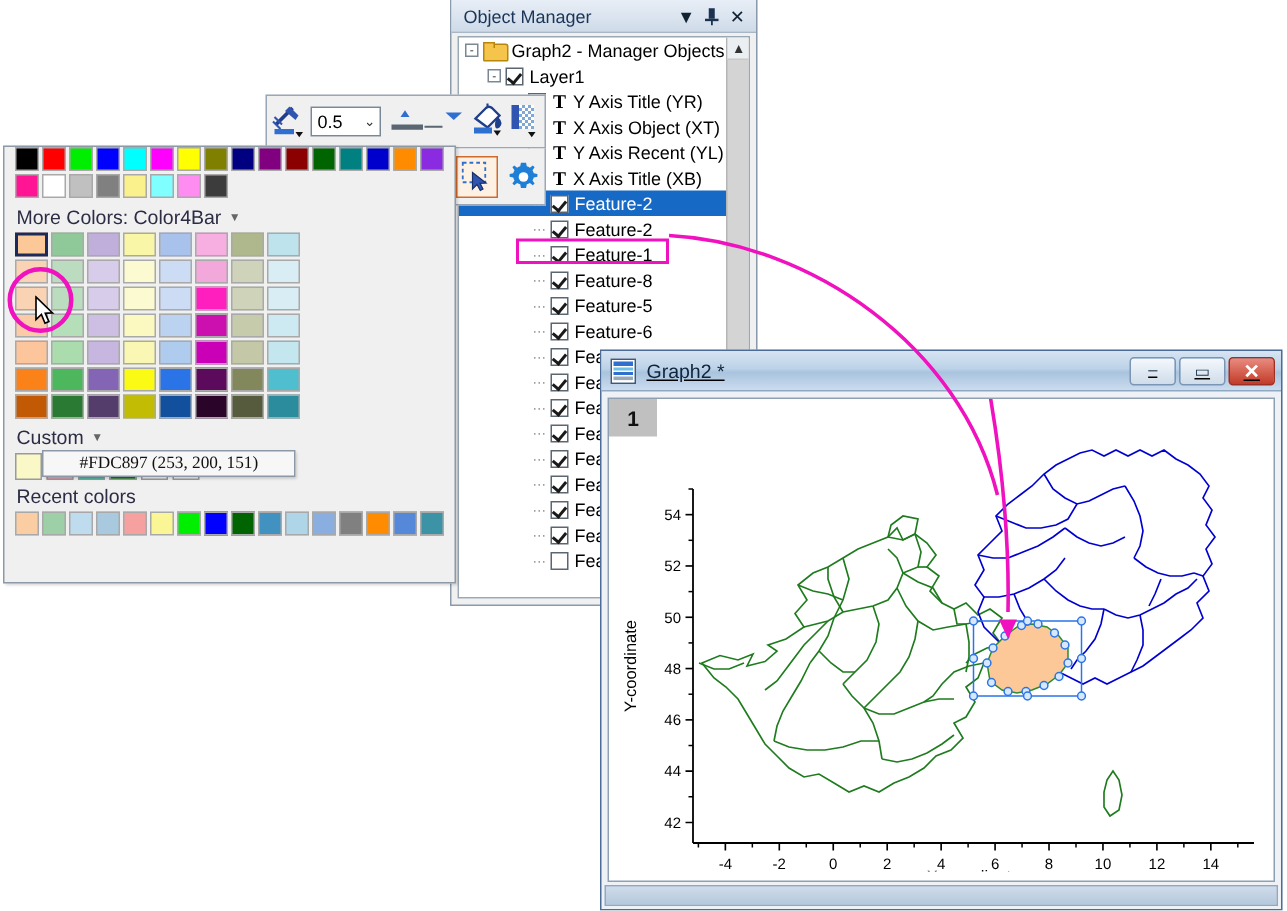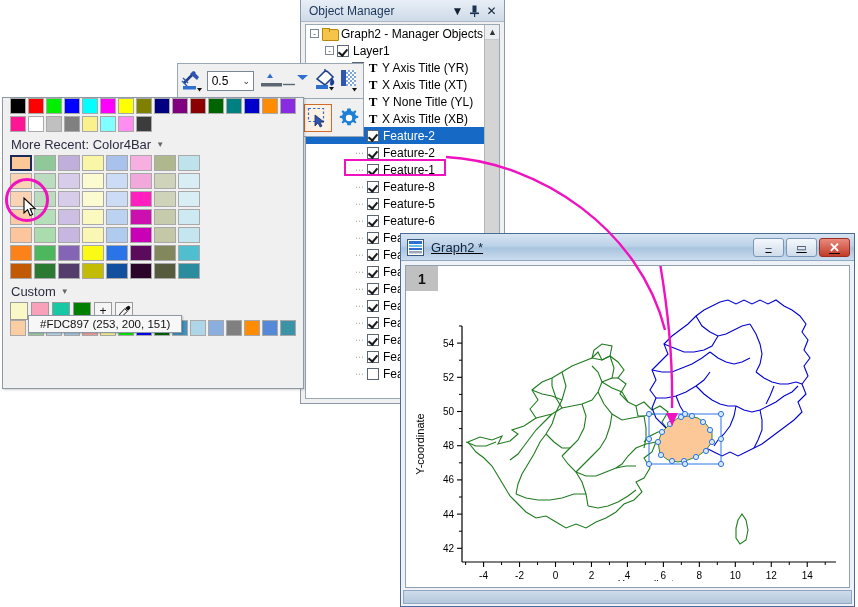--- a/index.html
+++ b/index.html
@@ -153,25 +153,26 @@
   .cust-row { display: flex; padding-left: 7px; gap: 3px; align-items: center; }
   .cust-sw { width: 18px; height: 18px; border: 1px solid #9a9a9a; }
   .cust-btn {
     width: 18px; height: 18px; border: 1px solid #9a9a9a; background: #f5f5f5;
     display: flex; align-items: center; justify-content: center; font-size: 12px; color: #111;
   }
   .rec-row { display: flex; padding-left: 7px; gap: 2px; }
   .rec-sw { width: 16px; height: 16px; border: 1px solid #a9a9a9; }
 
   .tooltip {
-    position: absolute; left: 25px; top: 217px;
+    position: absolute; left: 25px; top: 202px;
     background: #f7f7f7; border: 1px solid #8d99a6;
-    font-size: 11.5px; color: #111; padding: 2px 11px;
+    font-size: 11.5px; color: #111; padding: 2px 24px;
     box-shadow: 1px 1px 2px rgba(0,0,0,.2);
     white-space: nowrap;
+    font-family: Liberation Serif, serif;
   }
   .circle-hl {
     position: absolute; border: 3px solid #f012be; border-radius: 50%;
     pointer-events: none;
   }
   .cursor-arrow { position: absolute; pointer-events: none; }
 
   
   .gw {
     position: absolute; left: 400px; top: 233px; width: 455px; height: 374px;
@@ -256,28 +257,28 @@
             <span style="width: 12px; flex: 0 0 auto; font-size: 9px; color: rgb(153, 153, 153);">⋯</span>
             <span class="cbx "></span>
             <span class="t-glyph">T</span>
             <span>Y Axis Title (YR)</span>
           </div>
           <div class="trow">
             <span class="indent" style="width: 34px;"></span>
             <span style="width: 12px; flex: 0 0 auto; font-size: 9px; color: rgb(153, 153, 153);">⋯</span>
             <span class="cbx "></span>
             <span class="t-glyph">T</span>
-            <span>X Axis Title (XT)</span>
+            <span>X Axis Object (XT)</span>
           </div>
           <div class="trow">
             <span class="indent" style="width: 34px;"></span>
             <span style="width: 12px; flex: 0 0 auto; font-size: 9px; color: rgb(153, 153, 153);">⋯</span>
             <span class="cbx grey"></span>
             <span class="t-glyph">T</span>
-            <span>Y None Title (YL)</span>
+            <span>Y Axis Recent (YL)</span>
           </div>
           <div class="trow">
             <span class="indent" style="width: 34px;"></span>
             <span style="width: 12px; flex: 0 0 auto; font-size: 9px; color: rgb(153, 153, 153);">⋯</span>
             <span class="cbx grey"></span>
             <span class="t-glyph">T</span>
             <span>X Axis Title (XB)</span>
           </div>
           <div class="trow selected">
             <span class="indent" style="width: 49px;"></span>
@@ -464,21 +465,21 @@
         <span class="sw" style="background: rgb(255, 20, 147);"></span>
         <span class="sw" style="background: rgb(255, 255, 255);"></span>
         <span class="sw" style="background: rgb(192, 192, 192);"></span>
         <span class="sw" style="background: rgb(128, 128, 128);"></span>
         <span class="sw" style="background: rgb(250, 240, 140);"></span>
         <span class="sw" style="background: rgb(127, 255, 255);"></span>
         <span class="sw" style="background: rgb(255, 140, 240);"></span>
         <span class="sw" style="background: rgb(60, 60, 60);"></span>
       </div>
     <div class="cp-section">
-      <span>More Recent: Color4Bar</span>
+      <span>More Colors: Color4Bar</span>
       <span class="dd">▼</span>
     </div>
     <div id="palette">
         <div class="pal-row">
           <span class="pal-sw" style="background: rgb(253, 200, 151); border: 2px solid rgb(26, 42, 90);"></span>
           <span class="pal-sw" style="background: rgb(143, 201, 154);"></span>
           <span class="pal-sw" style="background: rgb(192, 174, 219);"></span>
           <span class="pal-sw" style="background: rgb(250, 246, 168);"></span>
           <span class="pal-sw" style="background: rgb(168, 194, 236);"></span>
           <span class="pal-sw" style="background: rgb(247, 174, 224);"></span>
@@ -556,20 +557,23 @@
         <span class="cust-sw" style="background: rgb(22, 201, 164);"></span>
         <span class="cust-sw" style="background: rgb(0, 128, 0);"></span>
         <span class="cust-btn">+</span>
         <span class="cust-btn">
           <svg width="13" height="13" viewBox="0 0 13 13">
             <path d="M9.5 1.2 a1.8 1.8 0 0 1 2.5 2.5 L10 5.7 L7.3 3 Z" fill="#111"></path>
             <path d="M6.8 3.6 L9.4 6.2 L4.2 11.4 L1.4 11.8 L1.8 9 Z" fill="none" stroke="#111" stroke-width="1"></path>
           </svg>
         </span>
       </div>
+    <div class="cp-section">
+      <span>Recent colors</span>
+    </div>
     <div class="rec-row" id="recrow">
         <span class="rec-sw" style="background: rgb(250, 205, 163);"></span>
         <span class="rec-sw" style="background: rgb(158, 208, 168);"></span>
         <span class="rec-sw" style="background: rgb(190, 220, 238);"></span>
         <span class="rec-sw" style="background: rgb(168, 201, 222);"></span>
         <span class="rec-sw" style="background: rgb(247, 160, 160);"></span>
         <span class="rec-sw" style="background: rgb(250, 245, 149);"></span>
         <span class="rec-sw" style="background: rgb(0, 238, 0);"></span>
         <span class="rec-sw" style="background: rgb(0, 0, 255);"></span>
         <span class="rec-sw" style="background: rgb(0, 100, 0);"></span>

